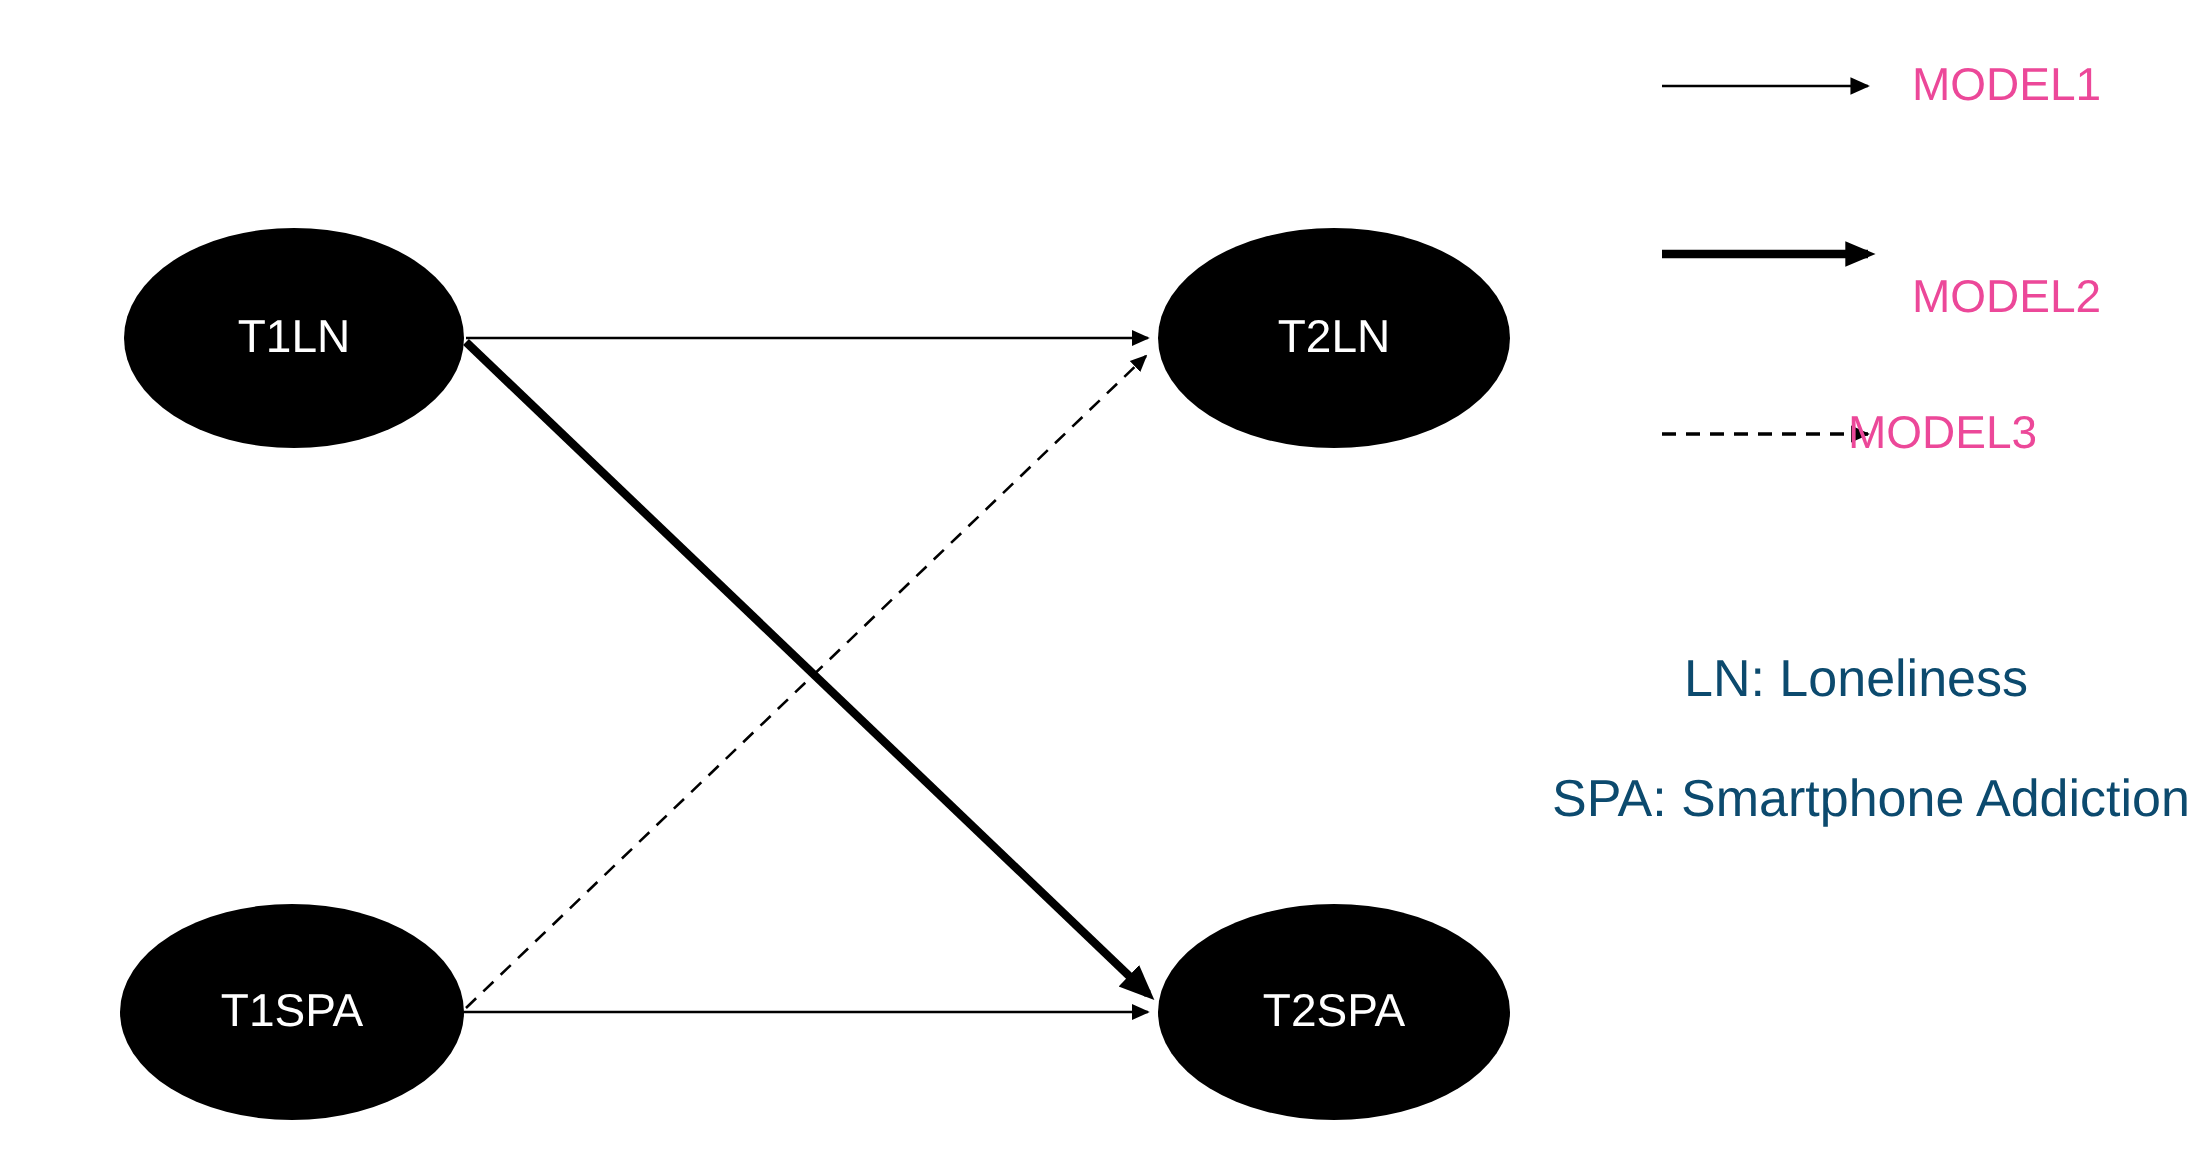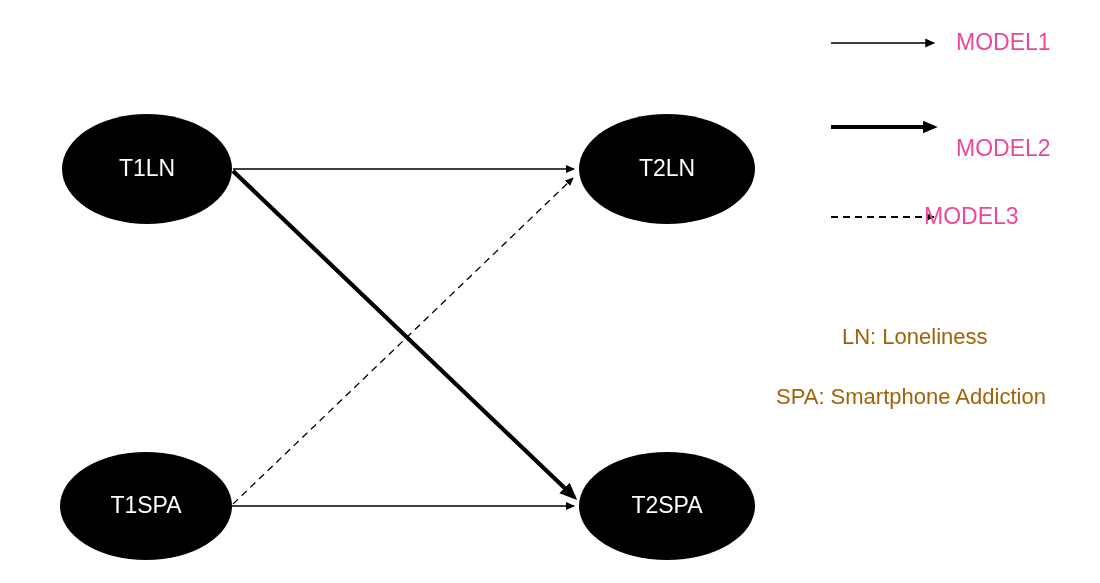--- a/index.html
+++ b/index.html
@@ -73,22 +73,22 @@
     position: absolute;
     font-family: "Liberation Sans", sans-serif;
     font-size: 23px;
     color: #ec4899;
     white-space: nowrap;
     line-height: 1;
   }
   .note-text {
     position: absolute;
     font-family: "Liberation Sans", sans-serif;
-    font-size: 22px;
-    color: #a16207;
+    font-size: 26px;
+    color: #0c4a6e;
     white-space: nowrap;
     line-height: 1;
   }
 </style>
 </head>
 <body>
 
 <div id="canvas">
 
   <svg class="diagram-svg" viewBox="0 0 1100 583">

